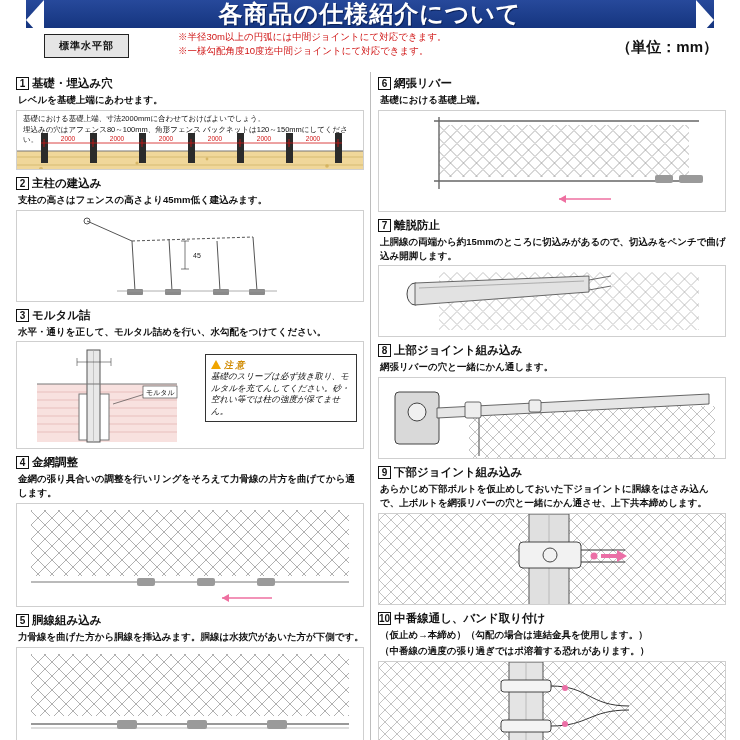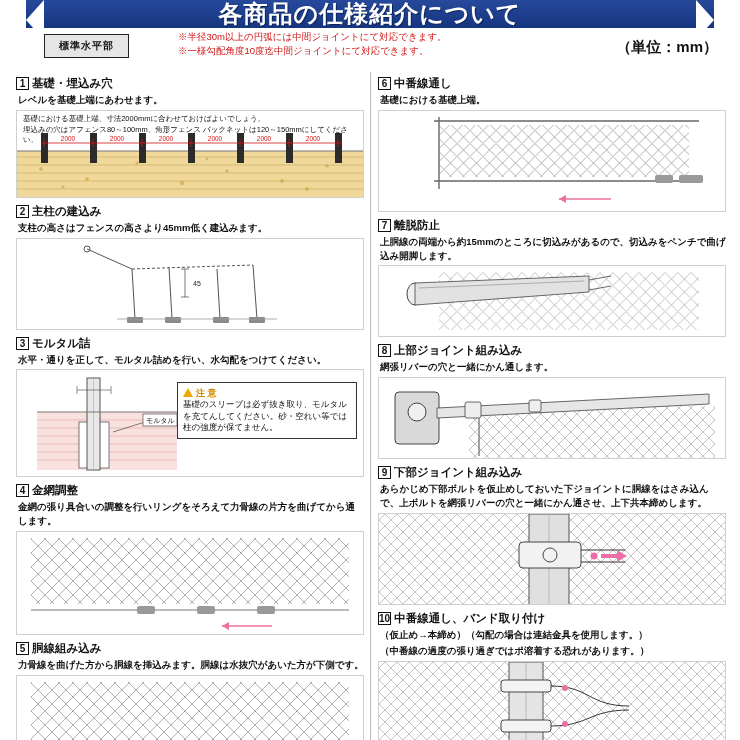--- a/index.html
+++ b/index.html
@@ -123,21 +123,21 @@
   <div class="sep"></div>
 
   <div class="col">
 
     <div>
       <div class="step-title">
         <span class="num">1</span>
         <span>基礎・埋込み穴</span>
       </div>
       <div class="step-desc">レベルを基礎上端にあわせます。</div>
-      <div class="fig" style="height:88px;">
+      <div class="fig" style="height:60px;">
         <div class="small-note" style="position:absolute;left:6px;top:3px;font-size:7.5px;">基礎における基礎上端、寸法2000mmに合わせておけばよいでしょう。</div>
         <div class="small-note" style="position:absolute;left:6px;top:14px;font-size:7.5px;">埋込みの穴はアフェンス80～100mm、角形フェンス バックネットは120～150mmにしてください。</div>
         <svg width="346" height="86">
           <rect x="0" y="40" width="346" height="46" fill="#f0d79a"></rect>
           <g stroke="#c8a857" stroke-width="0.6">
             <line x1="0" y1="46" x2="346" y2="46"></line>
             <line x1="0" y1="54" x2="346" y2="54"></line>
             <line x1="0" y1="62" x2="346" y2="62"></line>
             <line x1="0" y1="70" x2="346" y2="70"></line>
             <line x1="0" y1="78" x2="346" y2="78"></line>
@@ -248,21 +248,21 @@
             <line x1="96" y1="62" x2="128" y2="52"></line>
           </g>
           <rect x="126" y="44" width="34" height="12" fill="#fff" stroke="#333" stroke-width="0.6"></rect>
           <text x="129" y="53" font-size="7" fill="#111" font-family="Liberation Sans, sans-serif">モルタル</text>
           <g stroke="#444" stroke-width="0.6">
             <line x1="60" y1="20" x2="94" y2="20"></line>
             <line x1="60" y1="16" x2="60" y2="24"></line>
             <line x1="94" y1="16" x2="94" y2="24"></line>
           </g>
         </svg>
-        <div class="alert" style="right:6px; top:12px; width:180px;">
+        <div class="alert" style="right:6px; top:12px; width:152px;font-style:italic;">
           <div class="ttl"><span class="tri-warn"></span><span>注  意</span></div>
           <div>基礎のスリーブは必ず抜き取り、モルタルを充てんしてください。砂・空れい等では柱の強度が保てません。</div>
         </div>
       </div>
     </div>
 
     <div>
       <div class="step-title">
         <span class="num">4</span>
         <span>金網調整</span>
@@ -319,21 +319,21 @@
       </div>
     </div>
 
   </div>
 
   <div class="col">
 
     <div>
       <div class="step-title">
         <span class="num">6</span>
-        <span>中番線通し</span>
+        <span>網張リバー</span>
       </div>
       <div class="step-desc">基礎における基礎上端。</div>
       <div class="fig" style="height:102px;">
         <svg width="346" height="102">
           <defs>
             <pattern id="mesh6" width="13" height="13" patternUnits="userSpaceOnUse">
               <path d="M0 6.5 L6.5 0 L13 6.5 L6.5 13 Z" fill="none" stroke="#8e8e8e" stroke-width="0.7"></path>
             </pattern>
           </defs>
           <rect x="60" y="14" width="250" height="52" fill="url(#mesh6)"></rect>

